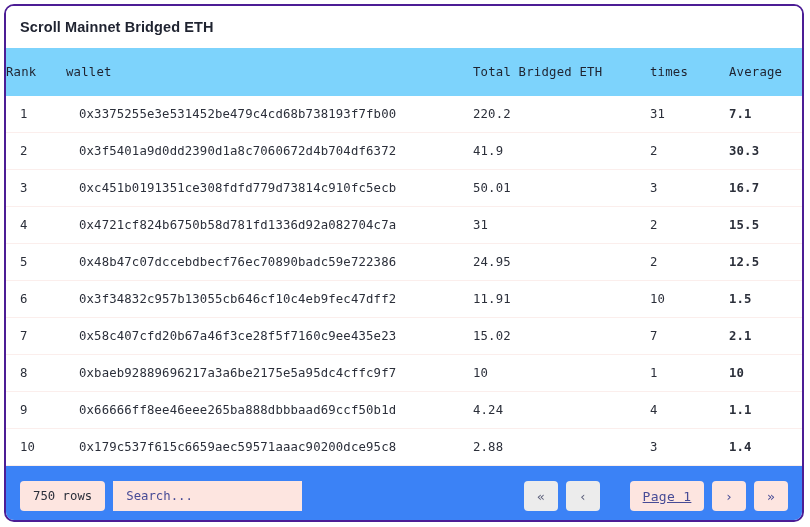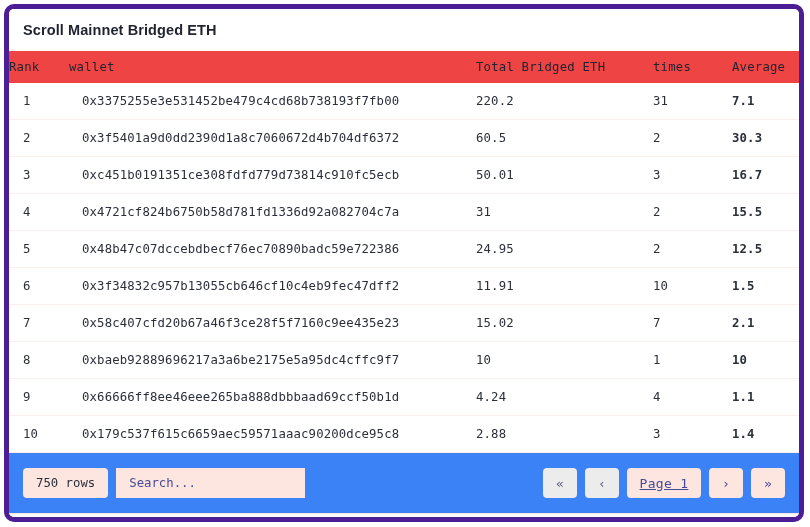--- a/index.html
+++ b/index.html
@@ -14,21 +14,21 @@
     overflow: hidden;
   }
 
   .card {
     position: absolute;
     left: 4px;
     top: 4px;
     width: 800px;
     height: 518px;
     background: #ffffff;
-    border: 5px solid #4c1d95;
+    border: 2px solid #4c1d95;
     border-radius: 10px;
     box-sizing: border-box;
     overflow: hidden;
     display: flex;
     flex-direction: column;
   }
 
   
   .title-bar {
     height: 42px;
@@ -53,25 +53,25 @@
     background: #ffffff;
   }
   table.data {
     width: 100%;
     border-collapse: collapse;
     font-family: "DejaVu Sans Mono", "Liberation Mono", monospace;
     font-size: 12.3px;
     table-layout: fixed;
   }
   table.data thead th {
-    background: #ef4444;
+    background: #7dd3fc;
     color: #1f2330;
     font-weight: normal;
     text-align: left;
-    height: 32px;
+    height: 48px;
     padding: 0 0 0 0;
     letter-spacing: 0.2px;
     white-space: nowrap;
   }
   table.data tbody td {
     height: 34px;
     color: #2b2f3a;
     border-bottom: 1px solid #fbeeec;
     white-space: nowrap;
     overflow: hidden;
@@ -147,20 +147,21 @@
     background: #ececec;
     color: #5b5f7a;
     cursor: default;
   }
   .pg-page {
     background: #fde5e0;
     color: #474b96;
     text-decoration: underline;
     min-width: 74px;
     letter-spacing: 0.3px;
+    margin-left: 22px;
   }
 
   
   .footer {
     flex: 0 0 auto;
     height: 34px;
     border-top: 1px solid #f7e2de;
     display: flex;
     align-items: center;
     padding: 0 11px;
@@ -216,21 +217,21 @@
           <tr>
             <td class="col-rank">1</td>
             <td class="col-wallet">0x3375255e3e531452be479c4cd68b738193f7fb00</td>
             <td class="col-total">220.2</td>
             <td class="col-times">31</td>
             <td class="col-avg">7.1</td>
           </tr>
           <tr>
             <td class="col-rank">2</td>
             <td class="col-wallet">0x3f5401a9d0dd2390d1a8c7060672d4b704df6372</td>
-            <td class="col-total">60.5</td>
+            <td class="col-total">41.9</td>
             <td class="col-times">2</td>
             <td class="col-avg">30.3</td>
           </tr>
           <tr>
             <td class="col-rank">3</td>
             <td class="col-wallet">0xc451b0191351ce308fdfd779d73814c910fc5ecb</td>
             <td class="col-total">50.01</td>
             <td class="col-times">3</td>
             <td class="col-avg">16.7</td>
           </tr>

